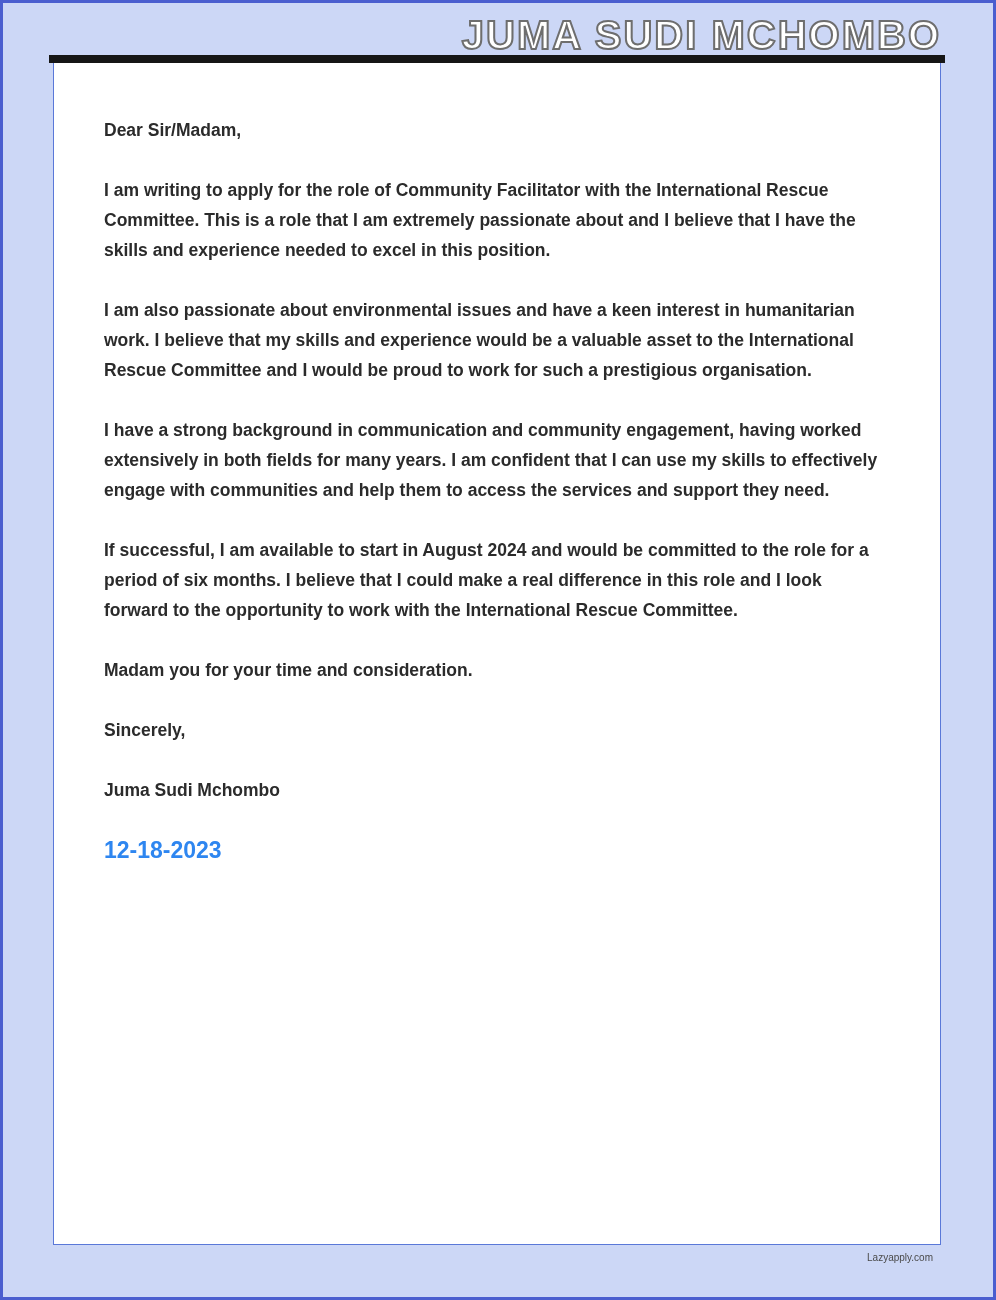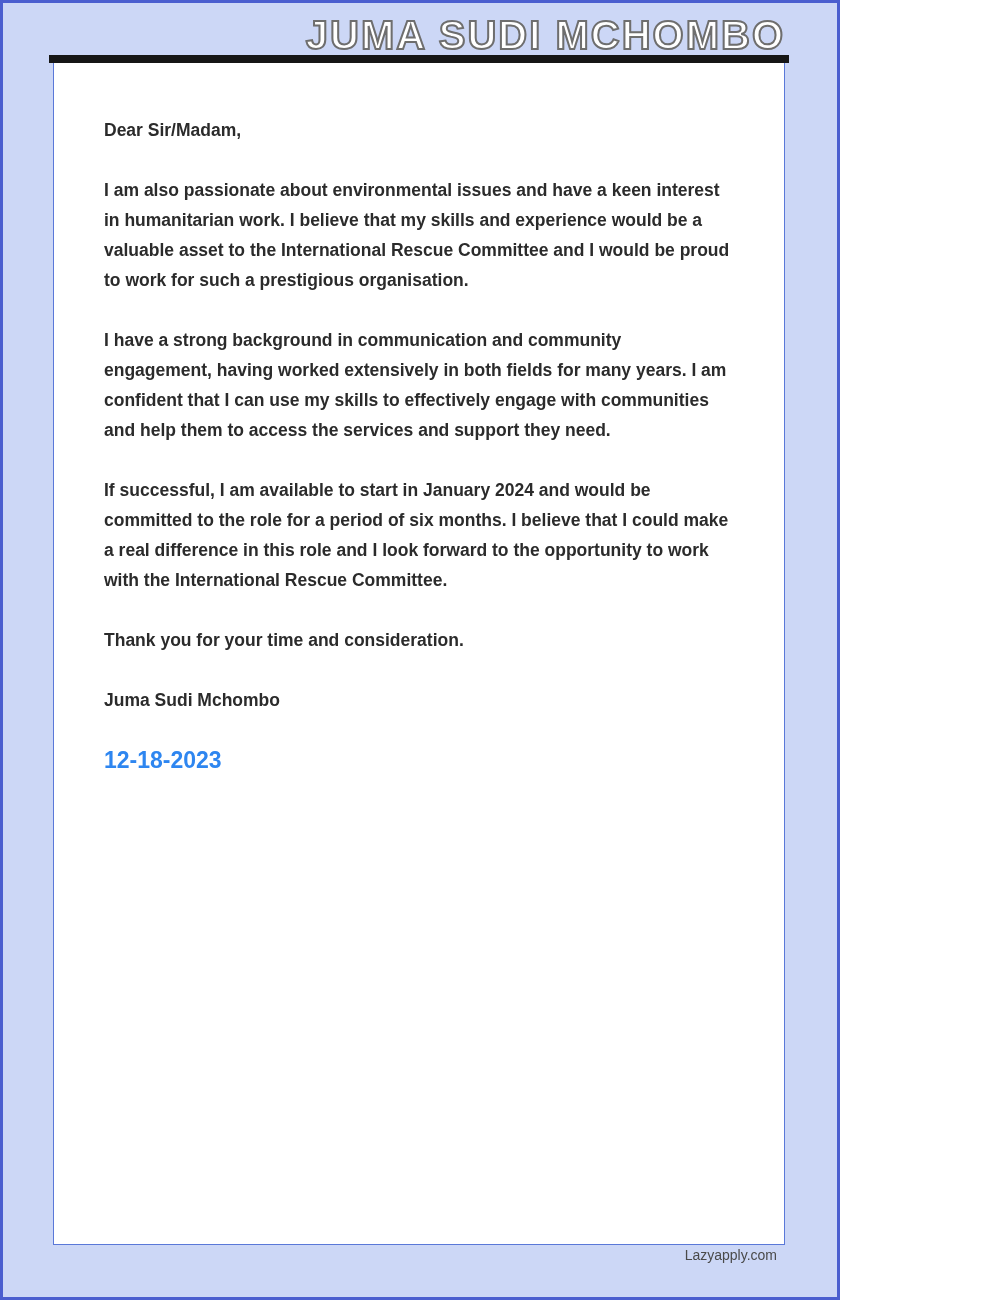--- a/index.html
+++ b/index.html
@@ -5,21 +5,21 @@
   * { margin: 0; padding: 0; box-sizing: border-box; }
 
   html, body {
     width: 996px;
     height: 1300px;
     font-family: "Liberation Sans", sans-serif;
   }
 
   .canvas {
     position: relative;
-    width: 840px;
+    width: 996px;
     height: 1300px;
     background: #ccd7f6;
     border: 3px solid #4a5ecf;
     overflow: hidden;
   }
 
   
   .header {
     position: absolute;
     top: 10px;
@@ -78,49 +78,51 @@
 
   .date {
     color: #2e86f0;
     font-size: 23px;
   }
 
   .footer-brand {
     position: absolute;
     right: 60px;
     bottom: 34px;
-    font-size: 14px;
+    font-size: 10px;
     color: #4a4a4a;
   }
 </style>
 </head>
 <body>
 
 <div class="canvas">
 
   <div class="header">
     <span class="name">JUMA SUDI MCHOMBO</span>
   </div>
 
   <div class="top-rule"></div>
 
   <div class="page">
     <div class="letter">
 
       <p class="salutation">Dear Sir/Madam,</p>
 
+      <p>I am writing to apply for the role of Community Facilitator with the International Rescue Committee. This is a role that I am extremely passionate about and I believe that I have the skills and experience needed to excel in this position.</p>
 
       <p>I am also passionate about environmental issues and have a keen interest in humanitarian work. I believe that my skills and experience would be a valuable asset to the International Rescue Committee and I would be proud to work for such a prestigious organisation.</p>
 
       <p>I have a strong background in communication and community engagement, having worked extensively in both fields for many years. I am confident that I can use my skills to effectively engage with communities and help them to access the services and support they need.</p>
 
-      <p>If successful, I am available to start in January 2024 and would be committed to the role for a period of six months. I believe that I could make a real difference in this role and I look forward to the opportunity to work with the International Rescue Committee.</p>
+      <p>If successful, I am available to start in August 2024 and would be committed to the role for a period of six months. I believe that I could make a real difference in this role and I look forward to the opportunity to work with the International Rescue Committee.</p>
 
-      <p>Thank you for your time and consideration.</p>
+      <p>Madam you for your time and consideration.</p>
 
+      <p class="closing">Sincerely,</p>
 
       <p class="signature-name">Juma Sudi Mchombo</p>
 
       <p class="date">12-18-2023</p>
 
     </div>
   </div>
 
   <div class="footer-brand">Lazyapply.com</div>
 

